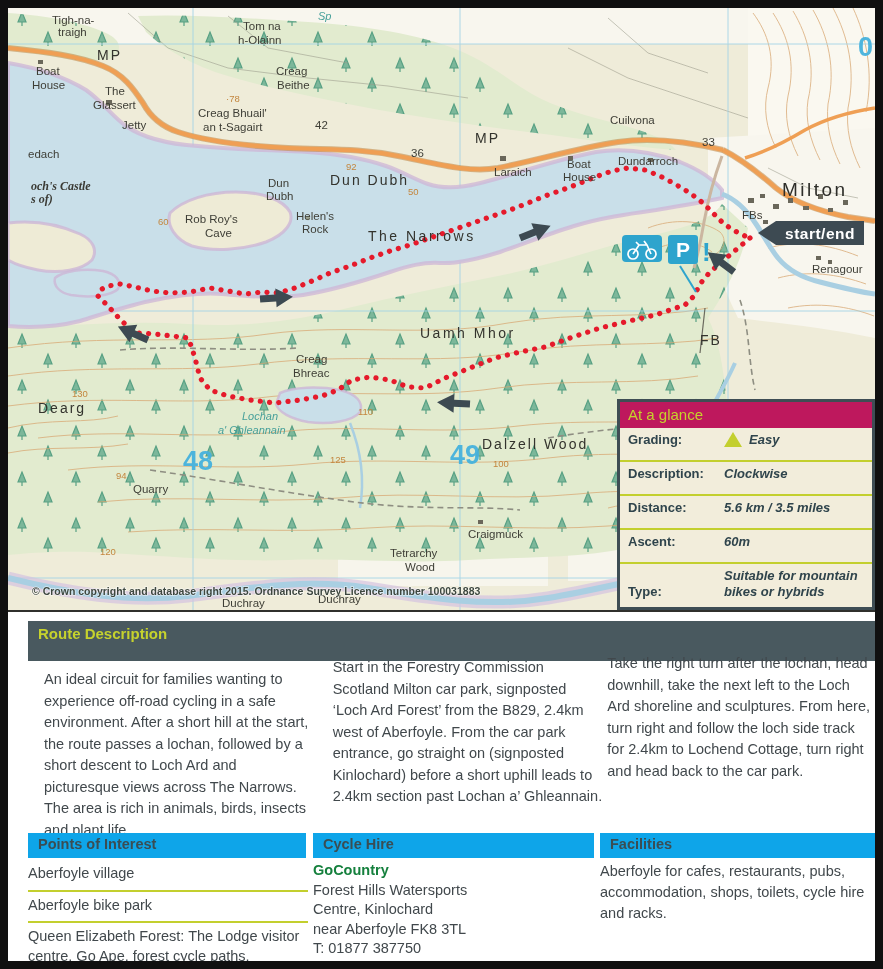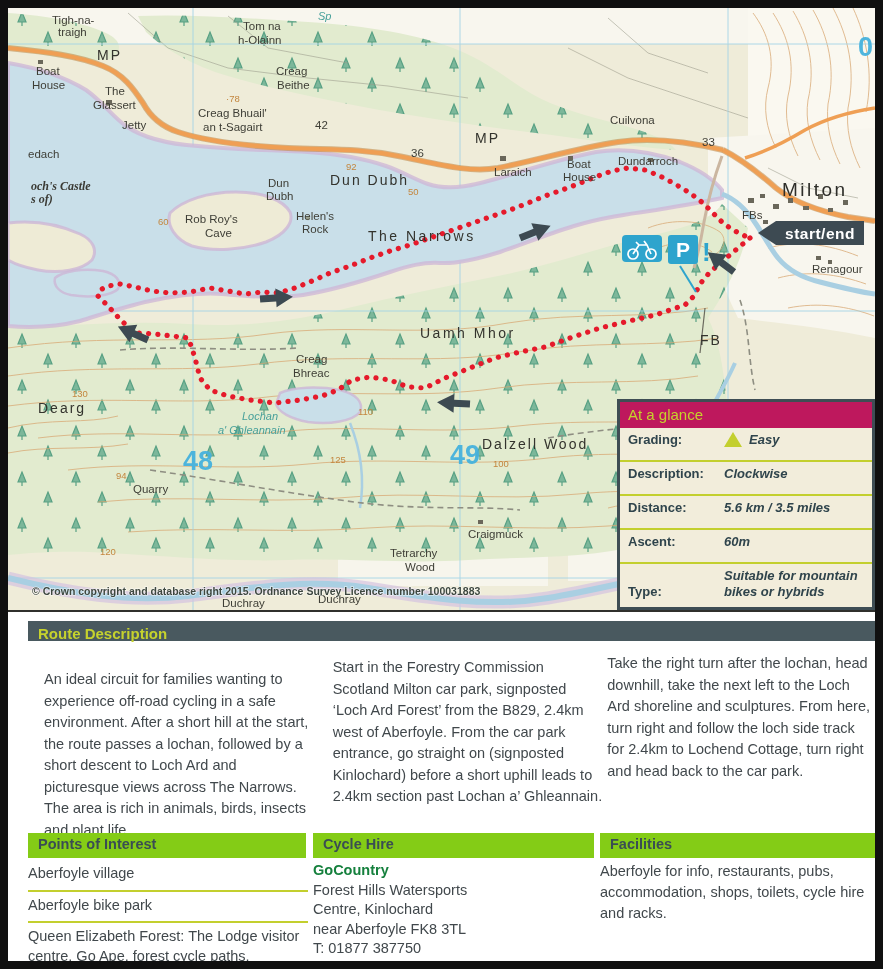--- a/index.html
+++ b/index.html
@@ -30,28 +30,28 @@
                  padding:4px 8px;height:26px;box-sizing:border-box;}
   .grow{display:flex;padding:4px 6px 4px 8px;font-size:13px;line-height:16px;color:#2f444c;align-items:flex-end;}
   .grow + .grow{border-top:2px solid #c3cf2e;margin-top:8px;}
   .grow .gl{width:96px;flex:none;font-weight:bold;}
   .grow .gv{font-weight:bold;font-style:italic;}
   .tri{display:inline-block;width:0;height:0;border-left:9px solid transparent;
        border-right:9px solid transparent;border-bottom:15px solid #c3cf2e;
        margin-right:7px;vertical-align:-3px;}
 
   
-  .bar-dark{position:absolute;left:20px;top:613px;width:847px;height:20px;background:#49595f;
+  .bar-dark{position:absolute;left:20px;top:613px;width:847px;height:40px;background:#49595f;
             color:#c6d22d;font-weight:bold;font-size:15px;padding:4px 10px;box-sizing:border-box;}
   .cols{position:absolute;left:20px;top:645px;width:847px;display:flex;}
   .col{font-size:14.5px;line-height:21.5px;color:#41484c;}
   .col1{width:276px;margin-right:9px;}
   .col2{width:278px;margin-right:9px;}
   .col3{width:275px;}
-  .bar-green{position:absolute;height:25px;background:#84cc16;color:#3a4d53;font-weight:bold;
+  .bar-green{position:absolute;height:25px;background:#0ea5e9;color:#3a4d53;font-weight:bold;
              font-size:14.5px;padding:3px 10px;box-sizing:border-box;}
   #bar-poi{left:20px;top:825px;width:278px;}
   #bar-hire{left:305px;top:825px;width:281px;}
   #bar-fac{left:592px;top:825px;width:275px;}
   .poi{position:absolute;left:20px;top:852px;width:280px;font-size:14.5px;line-height:19.5px;color:#41484c;}
   .poi-item{padding:4px 0 6px 0;}
   .poi-item.sep{border-bottom:2px solid #c3cf2e;}
   .hire{position:absolute;left:305px;top:853px;width:281px;font-size:14.5px;line-height:19.5px;color:#41484c;}
   .hire .prov{font-weight:bold;color:#15803d;}
   .fac{position:absolute;left:592px;top:853px;width:276px;font-size:14.5px;line-height:21px;color:#41484c;}
@@ -336,15 +336,15 @@
 
   <div class="hire">
     <div class="prov">GoCountry</div>
     <div>Forest Hills Watersports</div>
     <div>Centre, Kinlochard</div>
     <div>near Aberfoyle FK8 3TL</div>
     <div>T: 01877 387750</div>
     <div>E: info@gocountry.co.uk</div>
   </div>
 
-  <div class="fac">Aberfoyle for info, restaurants, pubs, accommodation, shops, toilets, cycle hire and racks.</div>
+  <div class="fac">Aberfoyle for cafes, restaurants, pubs, accommodation, shops, toilets, cycle hire and racks.</div>
 
 </div>
 
 </body></html>

